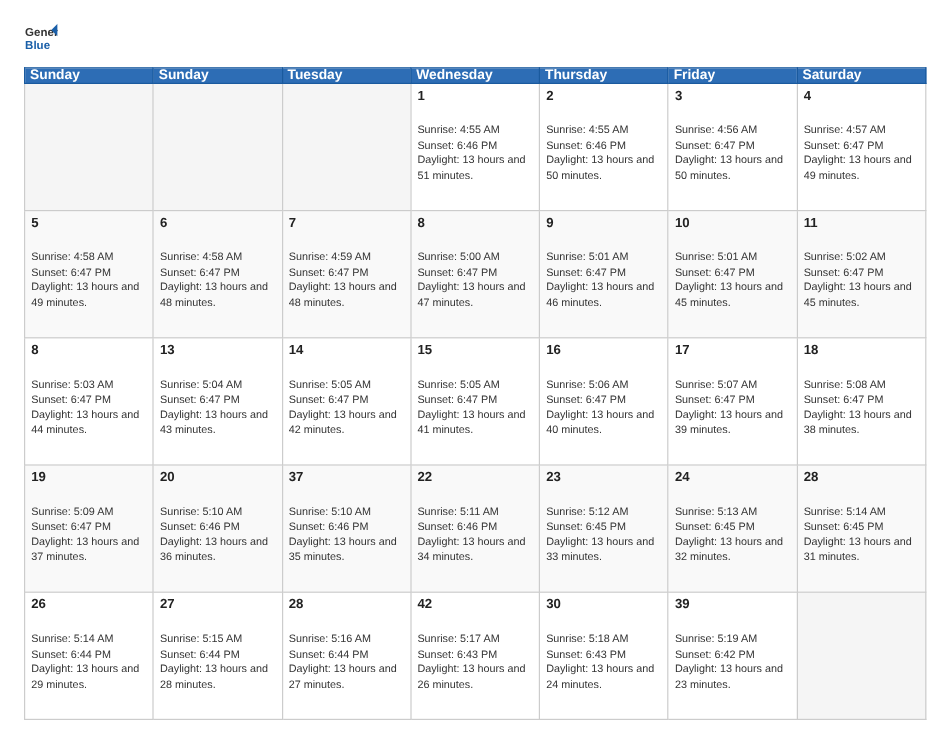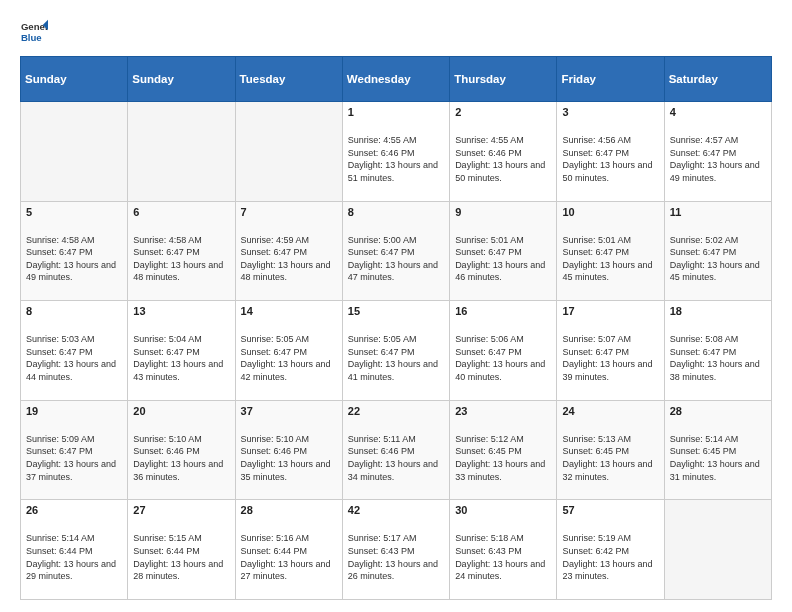--- a/index.html
+++ b/index.html
@@ -50,21 +50,21 @@
       border: 1px solid #ccc;
       border-collapse: collapse;
       width: 100%;
       table-layout: fixed;
     }
     .calendar th {
       background: #2d6db5;
       color: #fff;
       font-size: 11.5px;
       font-weight: bold;
-      padding: 16px 4px;
+      padding: 0 4px;
       text-align: left;
       border: 1px solid #1a5a9e;
     }
     .calendar td {
       border: 1px solid #ccc;
       vertical-align: top;
       padding: 4px 5px;
       font-size: 9.5px;
       color: #333;
       background: #fff;
@@ -247,20 +247,20 @@
           </td>
           <td>
             <span class="day-num">42</span>
             <div class="day-info">Sunrise: 5:17 AM<br>Sunset: 6:43 PM<br>Daylight: 13 hours and 26 minutes.</div>
           </td>
           <td>
             <span class="day-num">30</span>
             <div class="day-info">Sunrise: 5:18 AM<br>Sunset: 6:43 PM<br>Daylight: 13 hours and 24 minutes.</div>
           </td>
           <td>
-            <span class="day-num">57</span>
+            <span class="day-num">39</span>
             <div class="day-info">Sunrise: 5:19 AM<br>Sunset: 6:42 PM<br>Daylight: 13 hours and 23 minutes.</div>
           </td>
           <td class="empty"></td>
         </tr>
       </tbody>
   </table>
 </div>
 
 </body></html>

